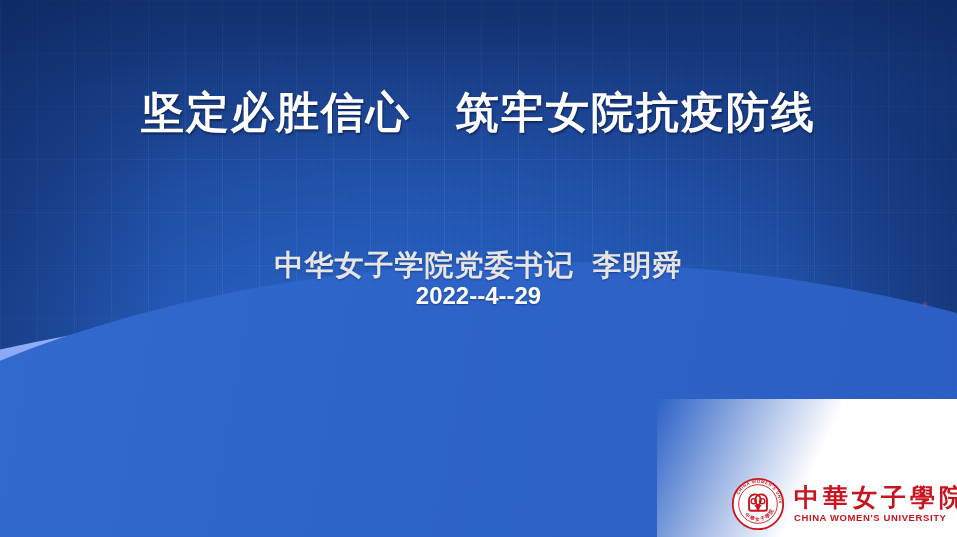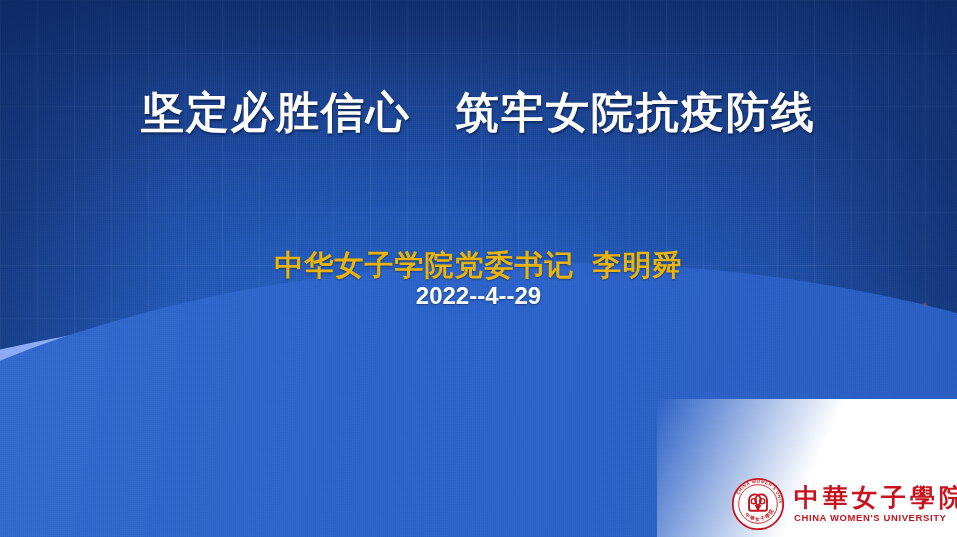--- a/index.html
+++ b/index.html
@@ -74,21 +74,21 @@
     text-shadow:1px 2px 2px rgba(5,20,60,.55), 0 0 1px rgba(5,20,60,.5);
     white-space:pre;
   }
   .subtitle{
     position:absolute; left:0; right:0; top:246px;
     text-align:center;
     font-family:"Liberation Sans","DejaVu Sans",sans-serif;
     font-weight:700;
     font-size:29px;
     letter-spacing:1px;
-    color:#eab308;
+    color:#e5e5e5;
     text-shadow:0px 1px 2px rgba(5,20,60,.45);
     white-space:pre;
   }
   .date{
     position:absolute; left:0; right:0; top:282px;
     text-align:center;
     font-family:"Liberation Sans","DejaVu Sans",sans-serif;
     font-weight:700;
     font-size:24px;
     letter-spacing:0px;

